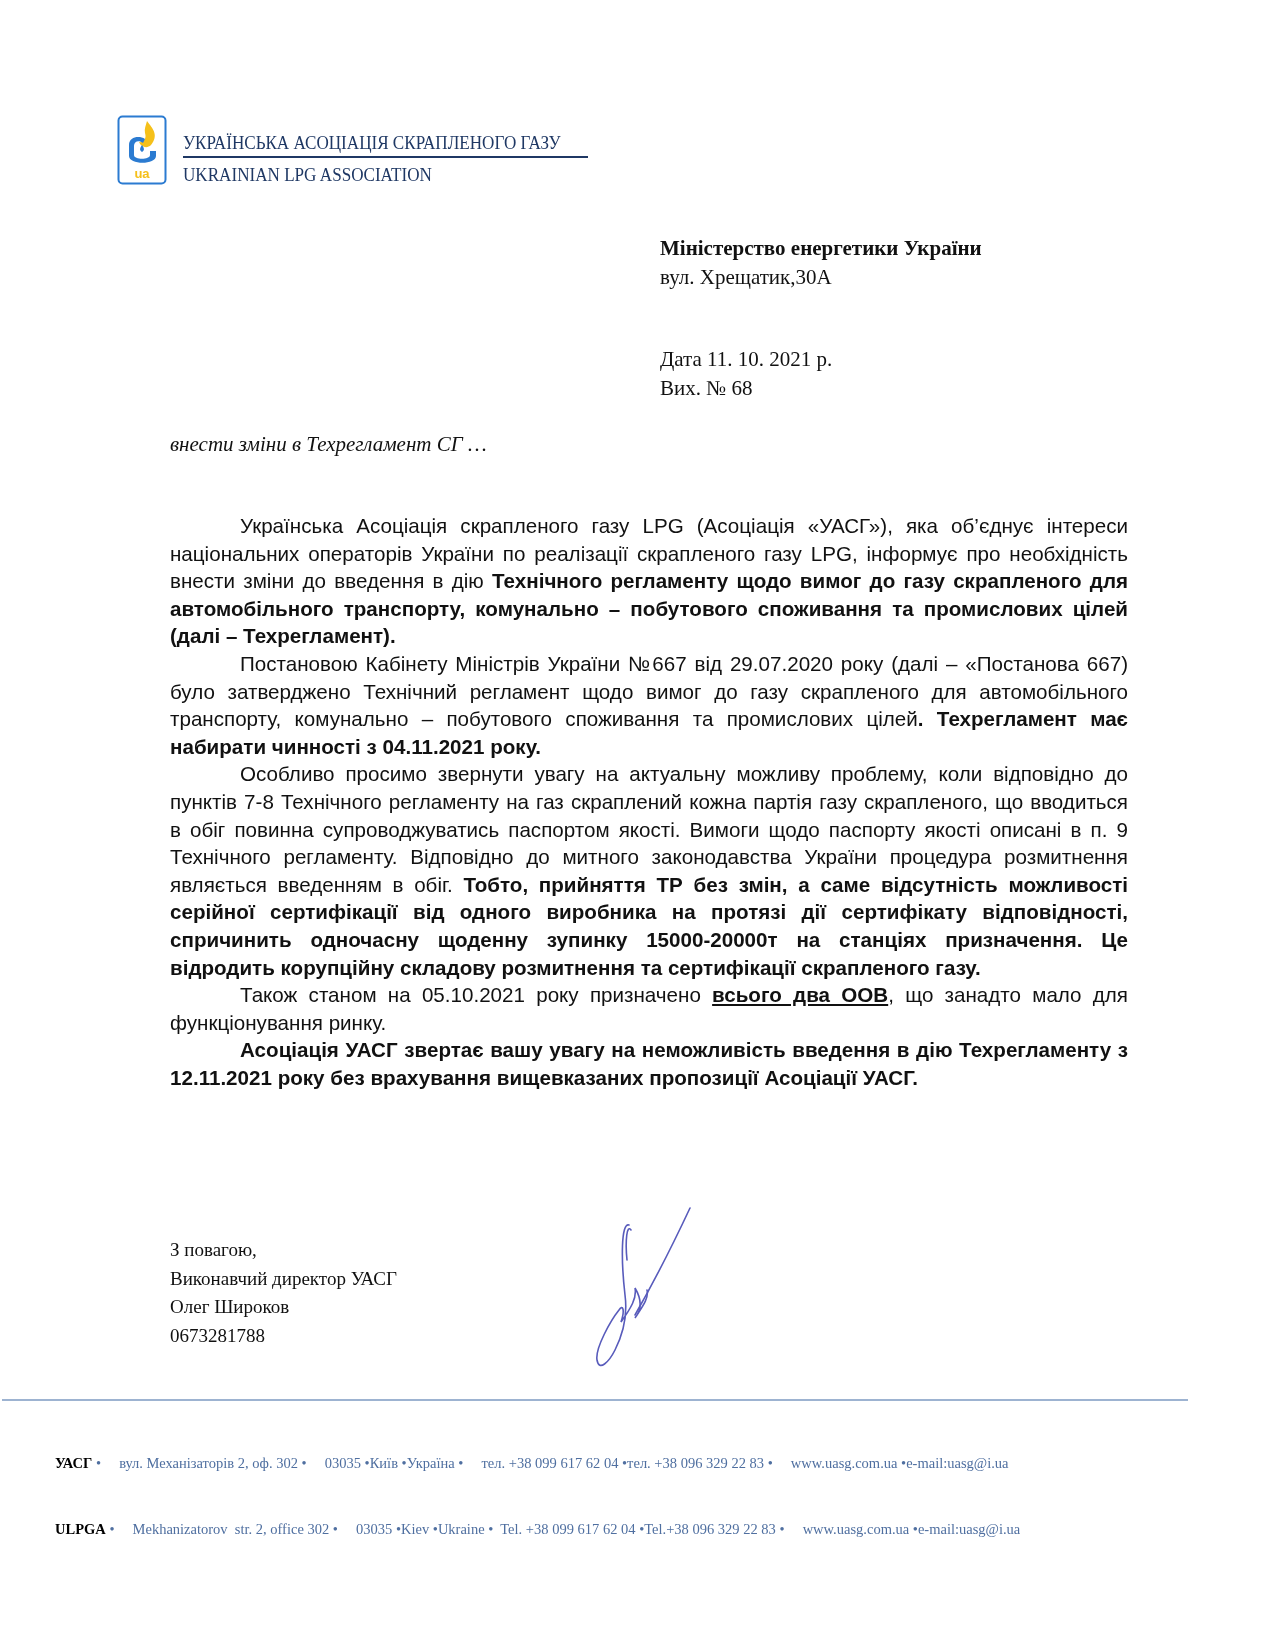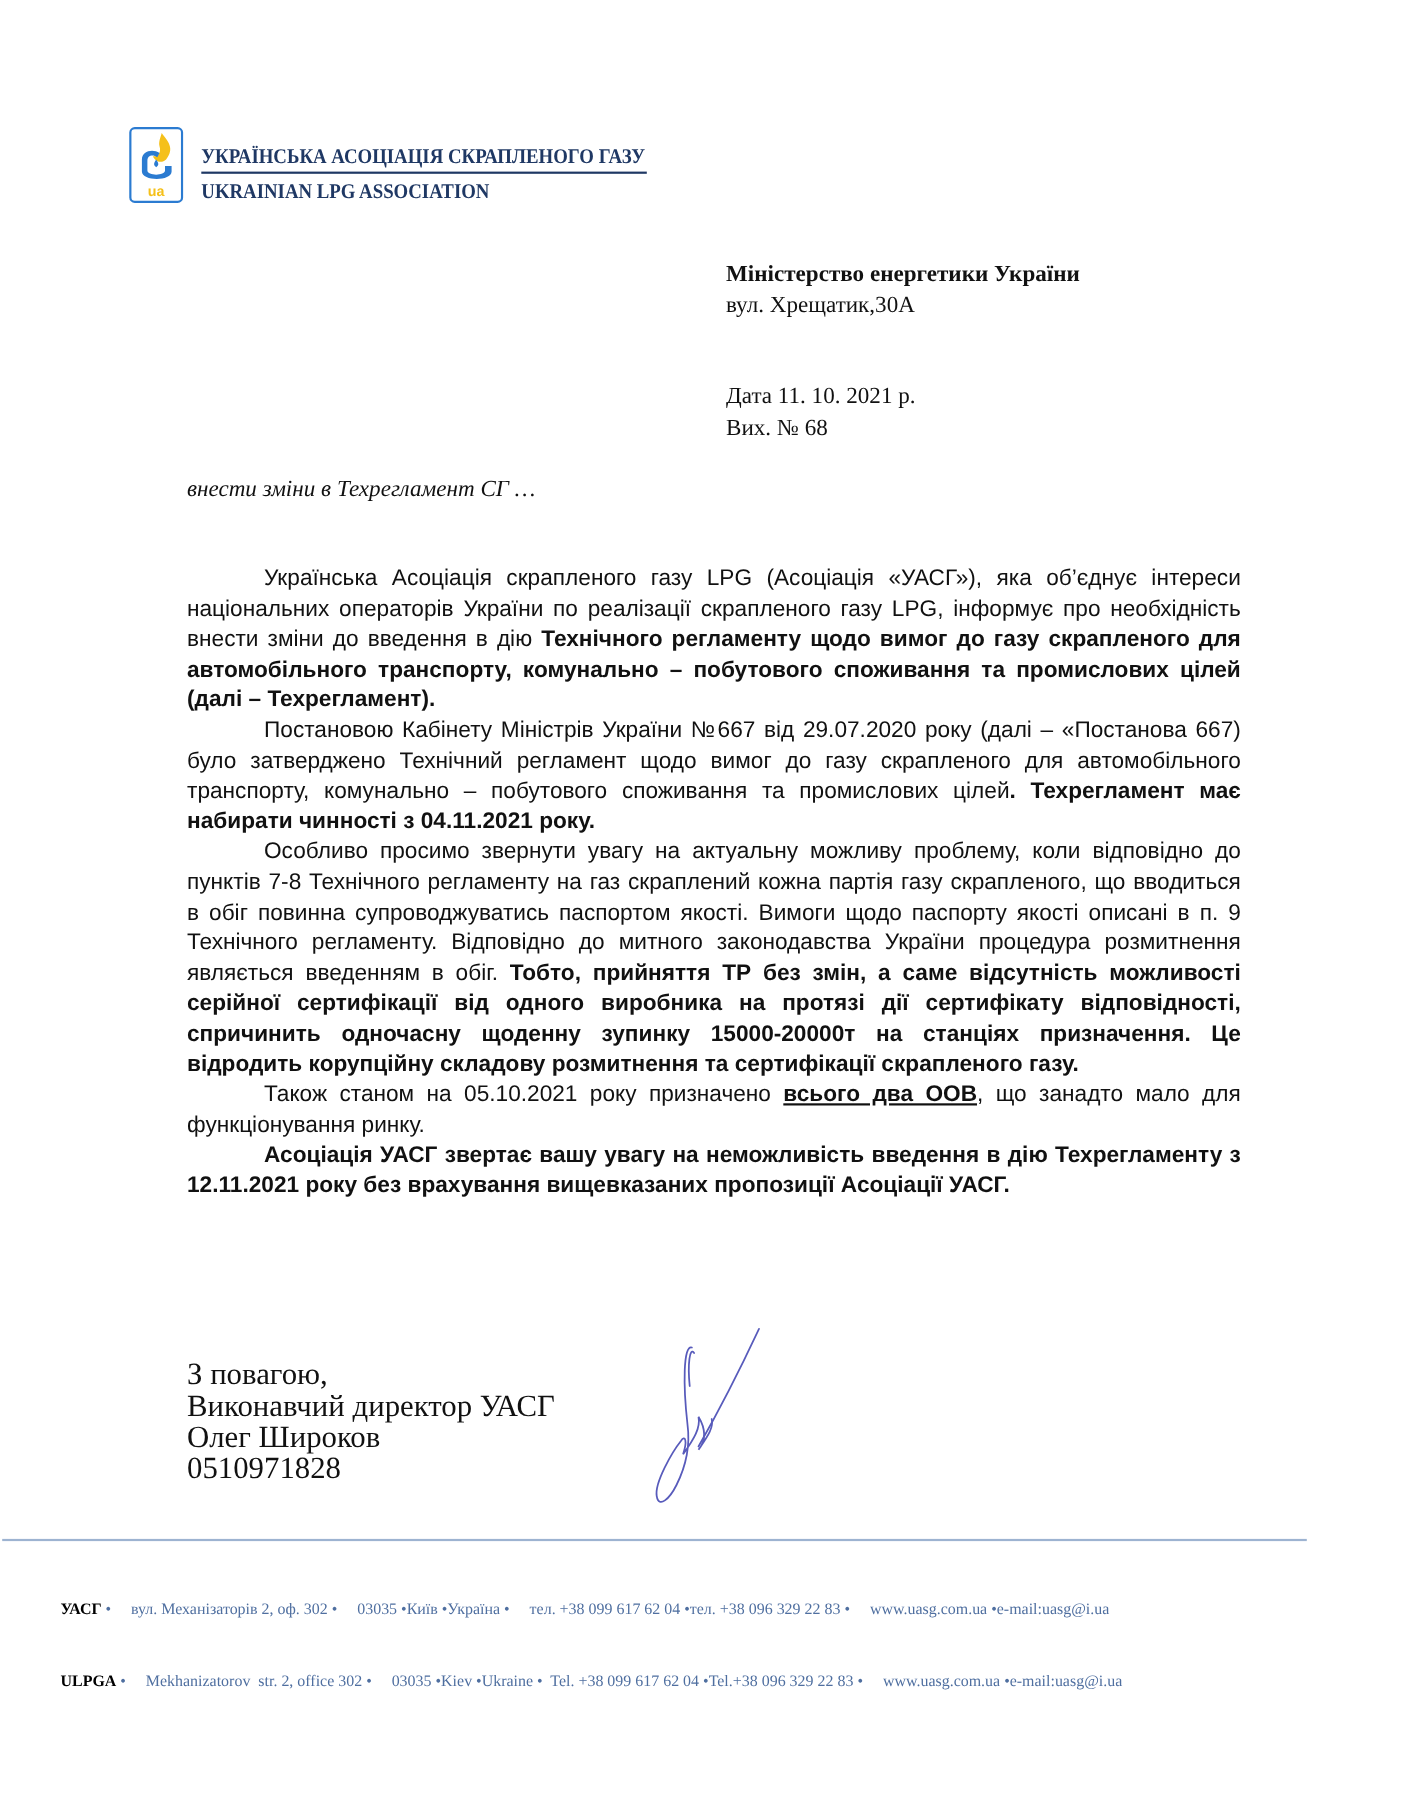--- a/index.html
+++ b/index.html
@@ -2,42 +2,42 @@
 <html><head>
   <meta charset="utf-8">
   <style>
     html, body { margin: 0; padding: 0; background: #ffffff; }
     body { width: 1275px; height: 1650px; position: relative; overflow: hidden;
            font-family: "DejaVu Serif", "Liberation Serif", serif; color: #111; }
 
     .letterhead { position: absolute; left: 117px; top: 115px; }
     .logo { position: absolute; left: 0; top: 0; width: 50px; height: 70px; }
     .lh-text { position: absolute; left: 66px; top: 17px; width: 450px;
-               font-family: "Liberation Serif", serif; font-weight: bold; color: #1f3864; }
+               font-family: "Liberation Serif", serif; font-weight: normal; color: #1f3864; }
     .lh-ua { font-size: 19px; letter-spacing: 0px; padding-bottom: 2px;
              border-bottom: 2px solid #1f3864; white-space: nowrap; transform: scaleX(0.9); transform-origin: left; }
     .lh-en { font-size: 19px; margin-top: 6px; white-space: nowrap; transform: scaleX(0.9); transform-origin: left; }
 
     .addressee { position: absolute; left: 660px; top: 234px; font-size: 21px; line-height: 28.5px;
                  font-family: "Liberation Serif", serif; }
     .addressee .bold { font-weight: bold; }
     .dateblock { position: absolute; left: 660px; top: 345px; font-size: 21px; line-height: 28.5px;
                  font-family: "Liberation Serif", serif; }
 
     .subject { position: absolute; left: 170px; top: 430px; font-size: 21px; line-height: 28.5px;
                font-style: italic; font-family: "Liberation Serif", serif; }
 
     .body { position: absolute; left: 170px; top: 512px; width: 958px;
             font-family: Liberation Sans, sans-serif; font-size: 20.6px; line-height: 27.6px;
             text-align: justify; }
     .body p { margin: 0; text-indent: 70px; }
     .body b { font-weight: bold; }
     .body u { text-decoration: underline; }
 
-    .closing { position: absolute; left: 170px; top: 1236px; font-size: 28px; line-height: 28.5px;
+    .closing { position: absolute; left: 170px; top: 1236px; font-size: 19px; line-height: 28.5px;
                font-family: "Liberation Serif", serif; }
 
     .signature { position: absolute; left: 585px; top: 1200px; width: 140px; height: 180px; }
 
     .footer-rule { position: absolute; left: 2px; top: 1399px; width: 1186px; height: 2px; background: #9db3d1; }
     .footer { position: absolute; left: 55px; top: 1408px; font-family: "Liberation Serif", serif;
               font-size: 14.5px; color: #4f6fa0; line-height: 22px; white-space: pre; }
     .footer .org { font-weight: bold; color: #000000; }
   </style>
 </head>
@@ -76,21 +76,21 @@
   <p><span>Постановою Кабінету Міністрів України №667 від 29.07.2020 року (далі – «Постанова 667) було затверджено Технічний регламент щодо вимог до газу скрапленого для автомобільного транспорту, комунально – побутового споживання та промислових цілей</span><b>. Техрегламент має набирати чинності з 04.11.2021 року.</b></p>
   <p><span>Особливо просимо звернути увагу на актуальну можливу проблему, коли відповідно до пунктів 7-8 Технічного регламенту на газ скраплений кожна партія газу скрапленого, що вводиться в обіг повинна супроводжуватись паспортом якості. Вимоги щодо паспорту якості описані в п. 9 Технічного регламенту. Відповідно до митного законодавства України процедура розмитнення являється введенням в обіг. </span><b>Тобто, прийняття ТР без змін, а саме відсутність можливості серійної сертифікації від одного виробника на протязі дії сертифікату відповідності, спричинить одночасну щоденну зупинку 15000-20000т на станціях призначення. Це відродить корупційну складову розмитнення та сертифікації скрапленого газу.</b></p>
   <p><span>Також станом на 05.10.2021 року  призначено  </span><b><u>всього два ООВ</u></b><span>, що занадто  мало для функціонування ринку.</span></p>
   <p><b>Асоціація УАСГ звертає вашу увагу на неможливість введення в дію Техрегламенту з 12.11.2021 року без врахування вищевказаних пропозиції Асоціації УАСГ.</b></p>
 </div>
 
 <div class="closing">
   <div>З повагою,</div>
   <div>Виконавчий директор УАСГ</div>
   <div>Олег Широков</div>
-  <div>0510971828</div>
+  <div>0673281788</div>
 </div>
 
 <svg class="signature" viewBox="0 0 140 180" width="140" height="180">
   <g fill="none" stroke="#3b3fb0" stroke-width="1.6" stroke-linecap="round" opacity="0.85">
     <path d="M105 8 C90 40, 70 80, 50 115"></path>
     <path d="M44 25 C36 22, 36 60, 40 95 C42 110, 40 130, 30 150 C24 162, 14 172, 12 160 C10 148, 26 120, 34 110 C38 104, 40 110, 36 122 C46 108, 52 98, 50 88 C56 98, 58 108, 50 118 C58 106, 64 98, 62 90"></path>
     <path d="M46 30 C42 24, 40 40, 42 60"></path>
   </g>
 </svg>
 

